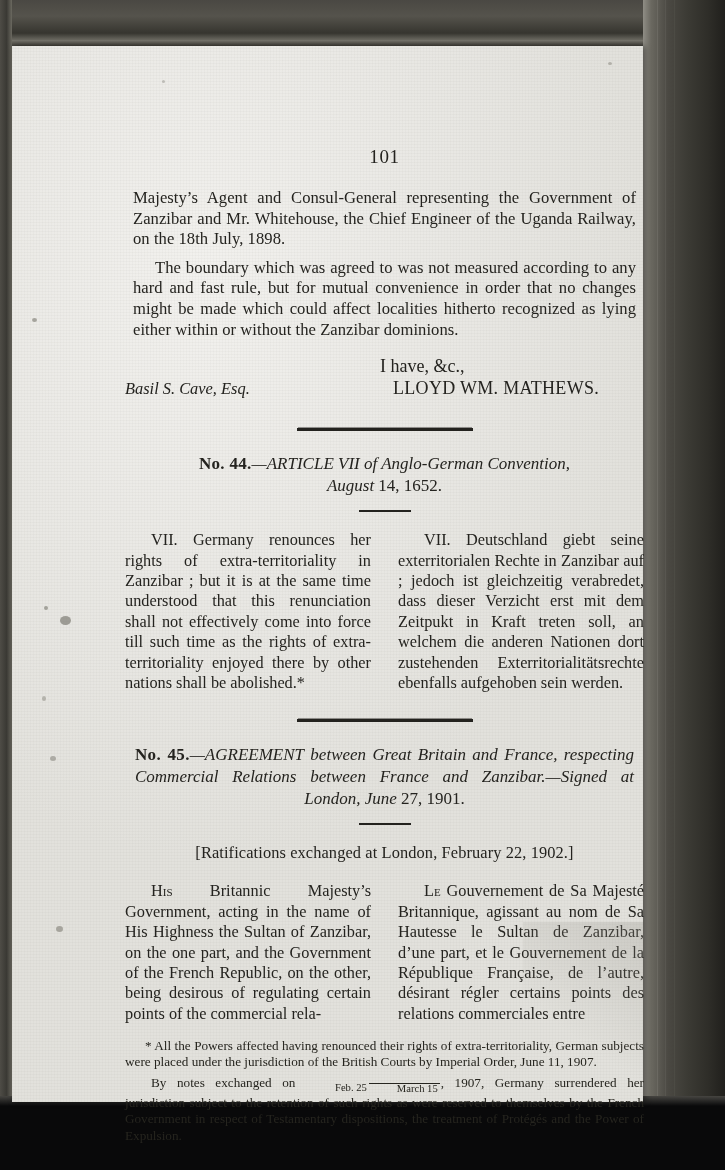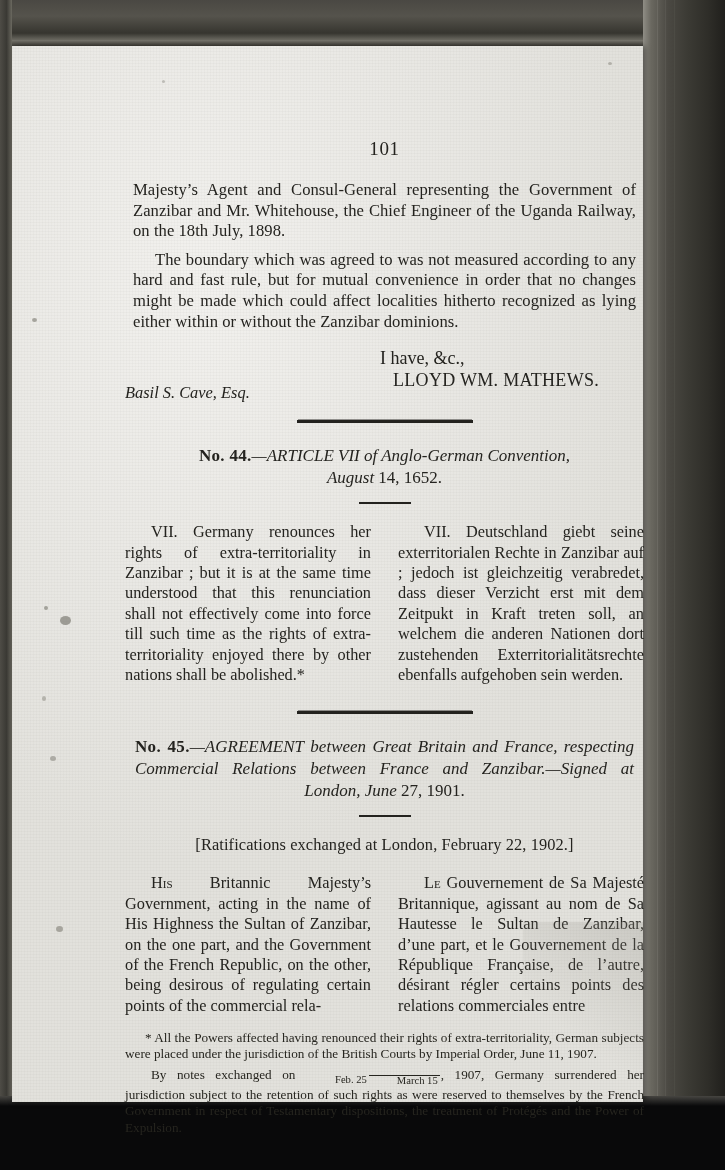--- a/index.html
+++ b/index.html
@@ -78,21 +78,21 @@
     background: linear-gradient(215deg, rgba(150,148,140,.30), rgba(255,255,255,0) 62%);
     pointer-events: none;
   }
 
   .speck { position: absolute; background: #6d6b62; border-radius: 50%; opacity: .55; pointer-events: none; }
 
   
   #type-area {
     position: absolute;
     left: 113px;
-    top: 92px;
+    top: 100px;
     width: 519px;
     color: #24231f;
   }
 
   .folio {
     text-align: center;
     font-size: 19px;
     letter-spacing: .6px;
     margin-bottom: 20px;
   }
@@ -166,21 +166,20 @@
     height: 46px;
   }
   .sig-have {
     position: absolute; left: 255px; top: 0;
     font-size: 18px;
   }
   .sig-to {
     position: absolute; left: 0; top: 23px;
     font-size: 16.4px;
     font-style: italic;
-    margin-top: 12px;
   }
   .sig-name {
     position: absolute; left: 268px; top: 22px;
     font-size: 18px;
     letter-spacing: .3px;
     font-family: Liberation Serif, serif;
   }
 
   
   .footnotes {

